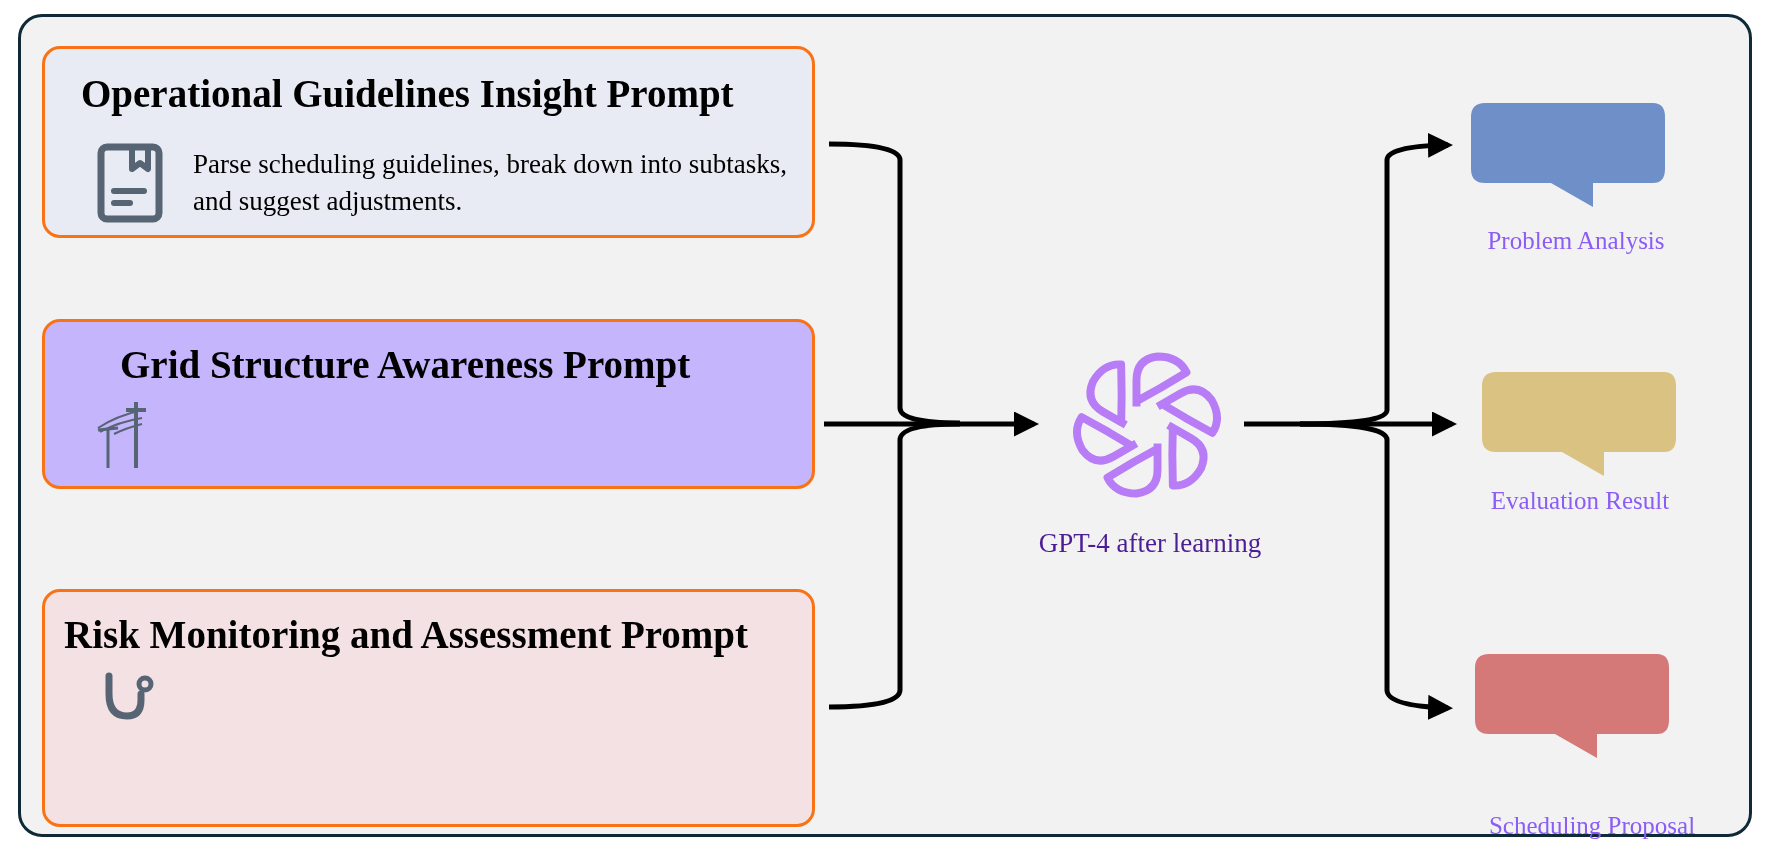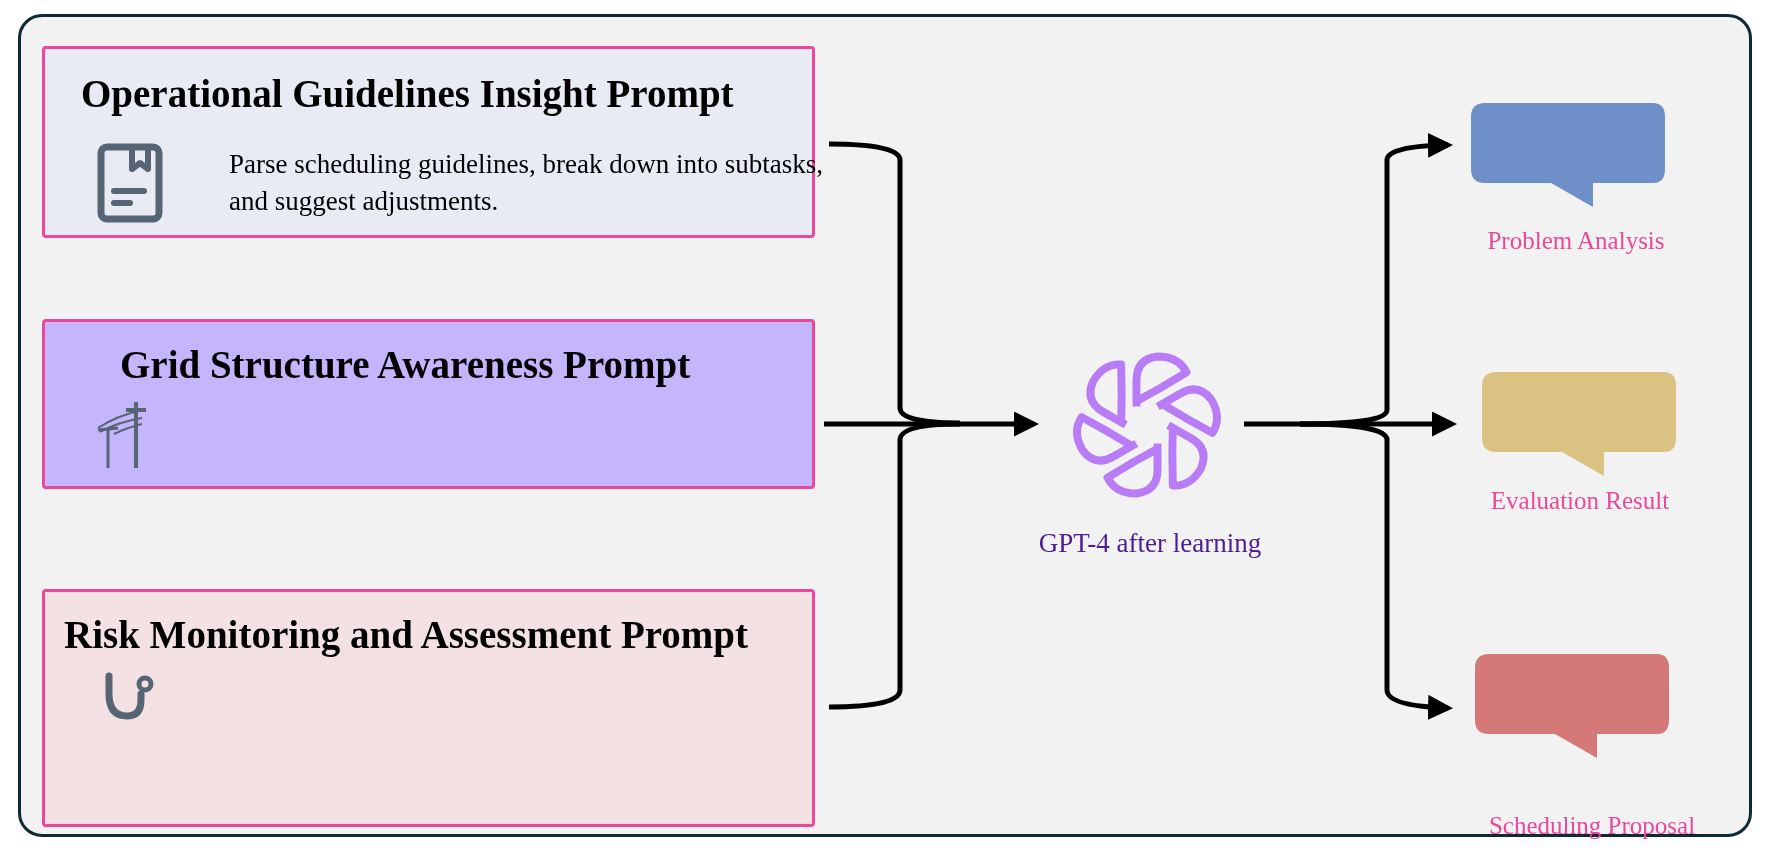--- a/index.html
+++ b/index.html
@@ -1,41 +1,41 @@
 <!DOCTYPE html>
 <html><head>
 <meta charset="utf-8">
 <style>
   html, body { margin:0; padding:0; background:#ffffff; }
   body { width:1770px; height:853px; position:relative; overflow:hidden; font-family:"Liberation Serif", "DejaVu Serif", serif; }
   .frame { position:absolute; left:18px; top:14px; width:1734px; height:823px; border:3px solid #0f2a36; border-radius:24px; background:#f2f2f2; box-sizing:border-box; }
-  .prompt-box { position:absolute; left:42px; width:773px; border:3px solid #ec4899; border-radius:4px; box-sizing:border-box; }
+  .prompt-box { position:absolute; left:42px; width:773px; border:3px solid #f97316; border-radius:18px; box-sizing:border-box; }
   .box-1 { top:46px; height:192px; background:#e8ebf3; }
   .box-2 { top:319px; height:170px; background:#c4b5fd; }
   .box-3 { top:589px; height:238px; background:#f4e1e3; }
   .prompt-title { position:absolute; left:0; right:0; font-weight:bold; font-size:39px; color:#000; white-space:nowrap; }
   .box-1 .prompt-title { top:22px; left:36px; }
   .box-2 .prompt-title { top:20px; left:75px; }
   .box-3 .prompt-title { top:20px; left:19px; }
-  .prompt-desc { position:absolute; left:148px; width:610px; font-size:27px; line-height:37px; color:#000;margin-left:36px; }
+  .prompt-desc { position:absolute; left:148px; width:610px; font-size:27px; line-height:37px; color:#000; }
   .box-1 .prompt-desc { top:97px; }
   .box-2 .prompt-desc { top:65px; }
   .box-3 .prompt-desc { top:65px; }
   .prompt-icon { position:absolute; }
   .box-1 .prompt-icon { left:51px; top:94px; width:64px; width:68px; height:80px; }
   .box-2 .prompt-icon { left:51px; top:76px; width:52px; height:72px; }
   .box-3 .prompt-icon { left:56px; top:78px; width:56px; height:60px; }
   svg.connectors { position:absolute; left:0; top:0; }
   .gpt-logo { position:absolute; left:1068px; top:344px; width:158px; height:162px; }
   .gpt-label { position:absolute; left:1030px; top:528px; width:240px; text-align:center; font-size:27px; color:#4c1d95; white-space:nowrap; }
   .bubble { position:absolute; width:200px; height:104px; }
   .bubble-1 { left:1471px; top:103px; }
   .bubble-2 { left:1482px; top:372px; }
   .bubble-3 { left:1475px; top:654px; }
-  .output-label { position:absolute; font-size:25px; color:#ec4899; white-space:nowrap; text-align:center; width:260px; }
+  .output-label { position:absolute; font-size:25px; color:#8b5cf6; white-space:nowrap; text-align:center; width:260px; }
   .label-1 { left:1446px; top:227px; }
   .label-2 { left:1450px; top:487px; }
   .label-3 { left:1462px; top:777px;margin-top:35px; }
 </style>
 </head>
 <body>
 
 <div class="frame"></div>
 
 <div class="prompt-box box-1">

